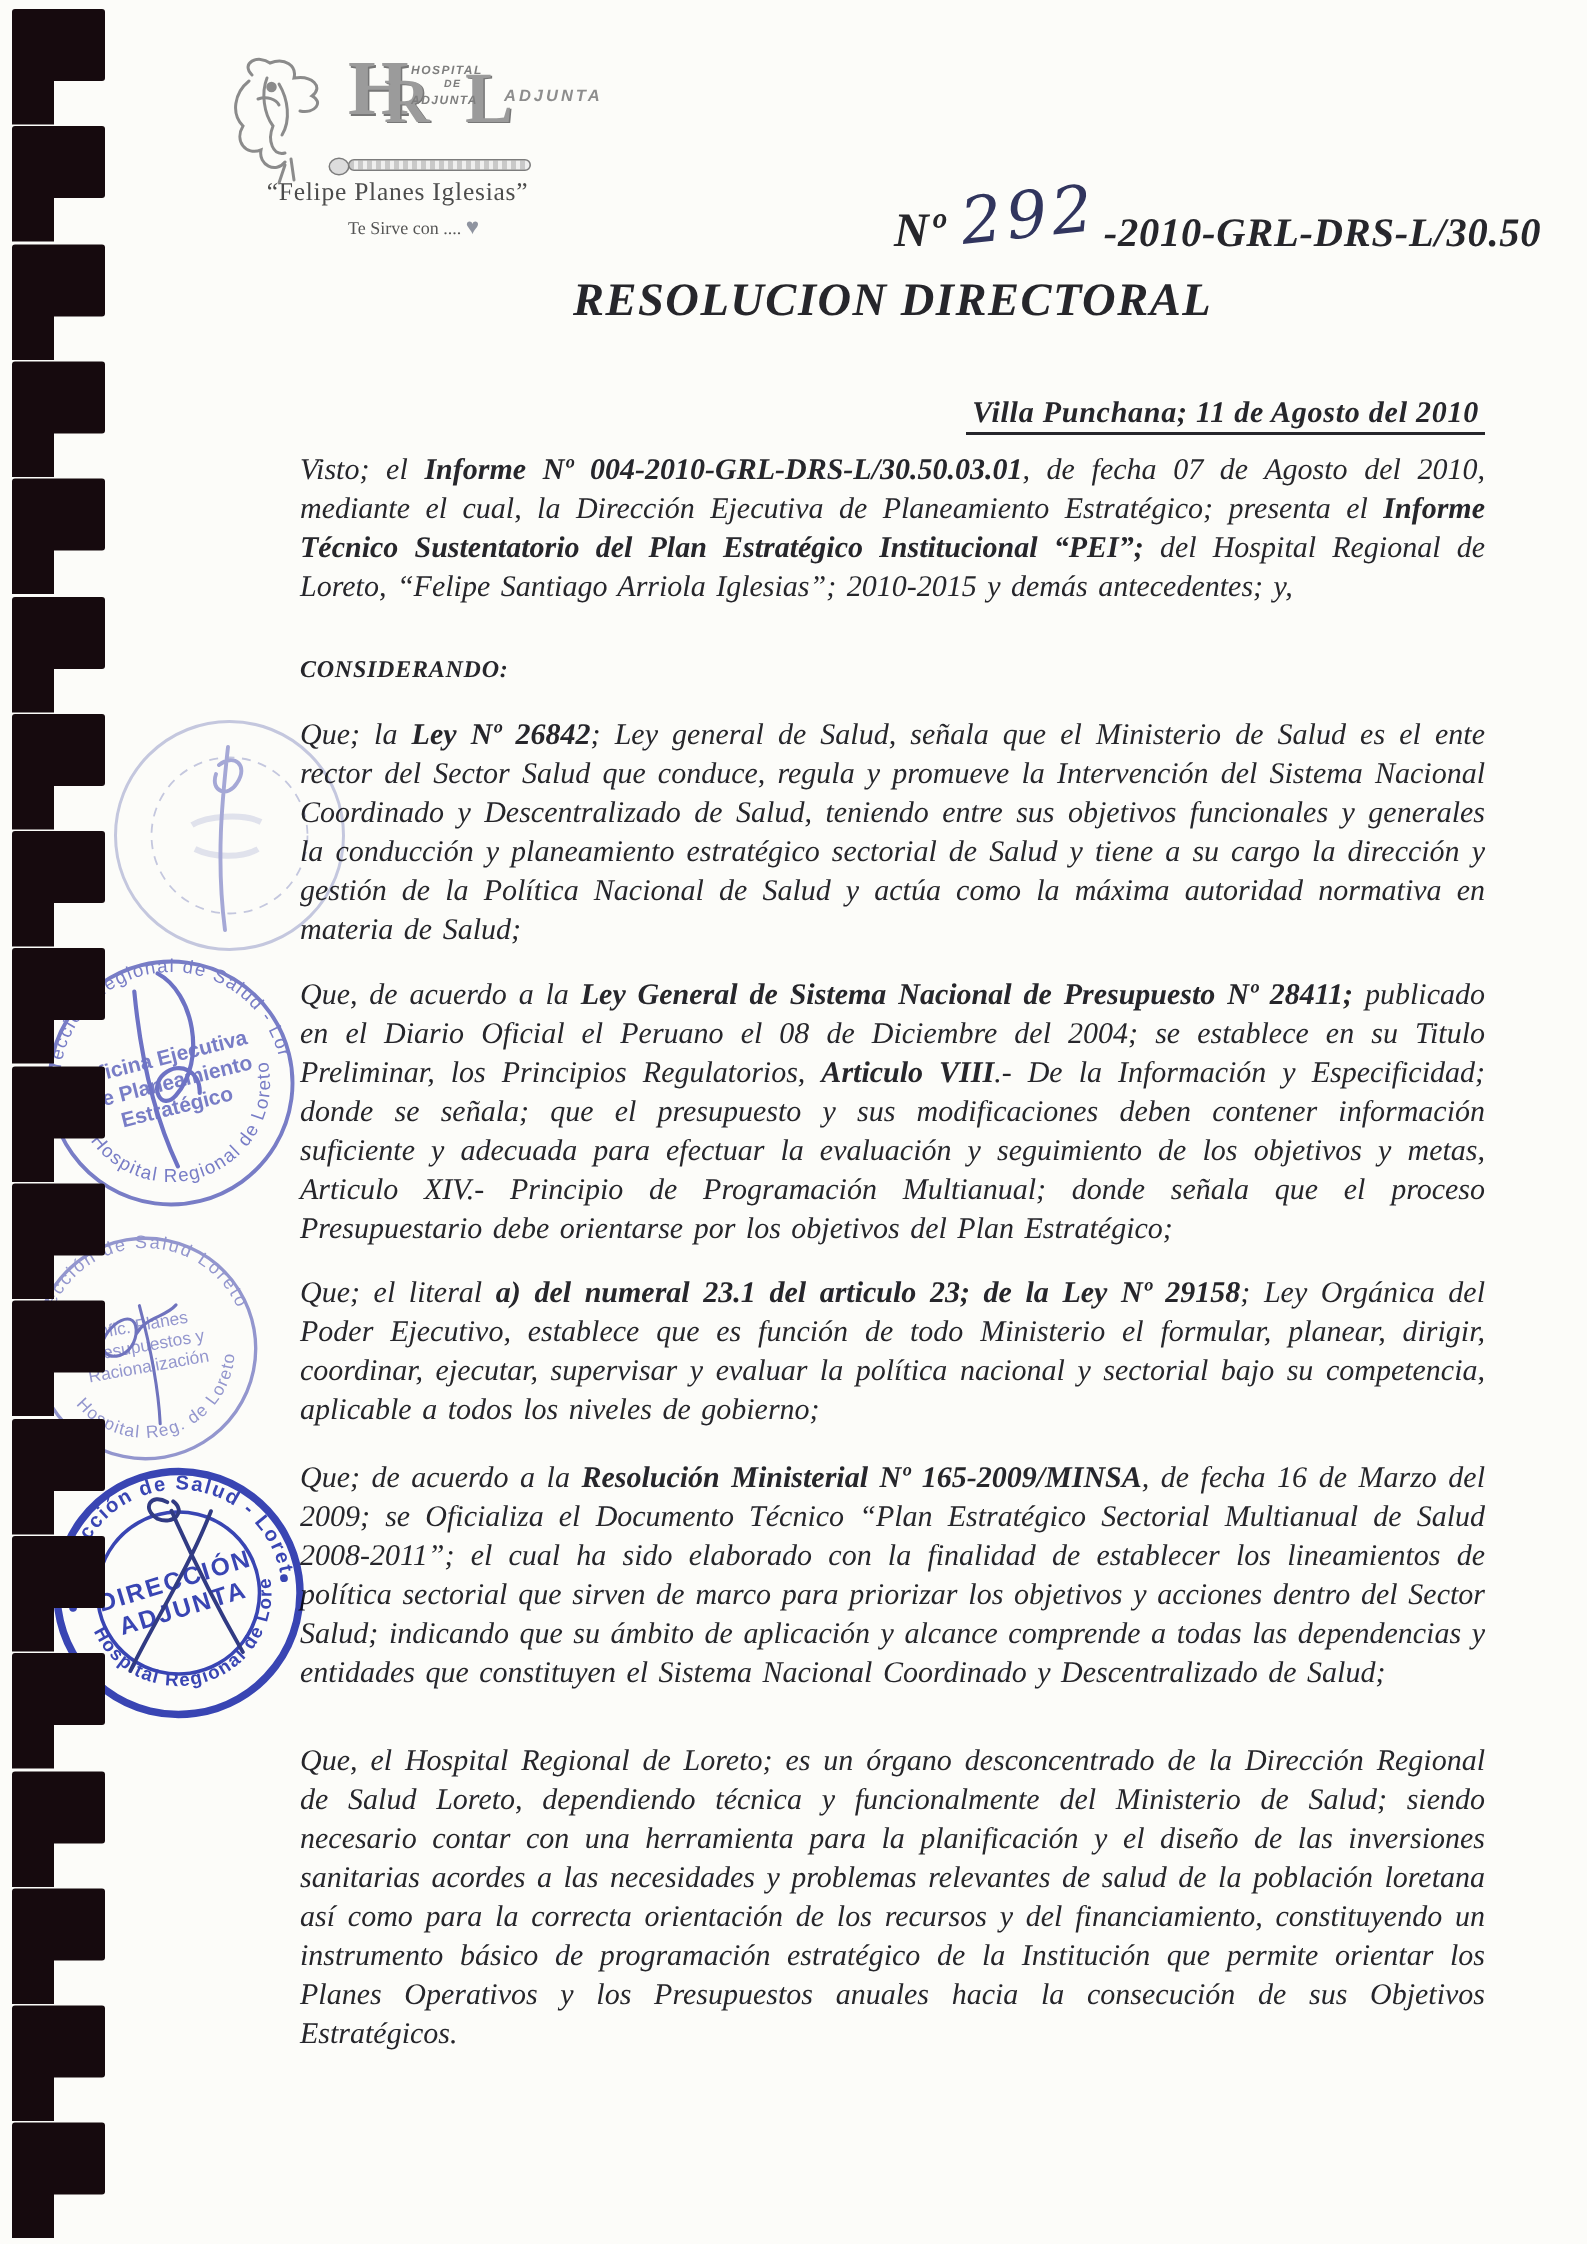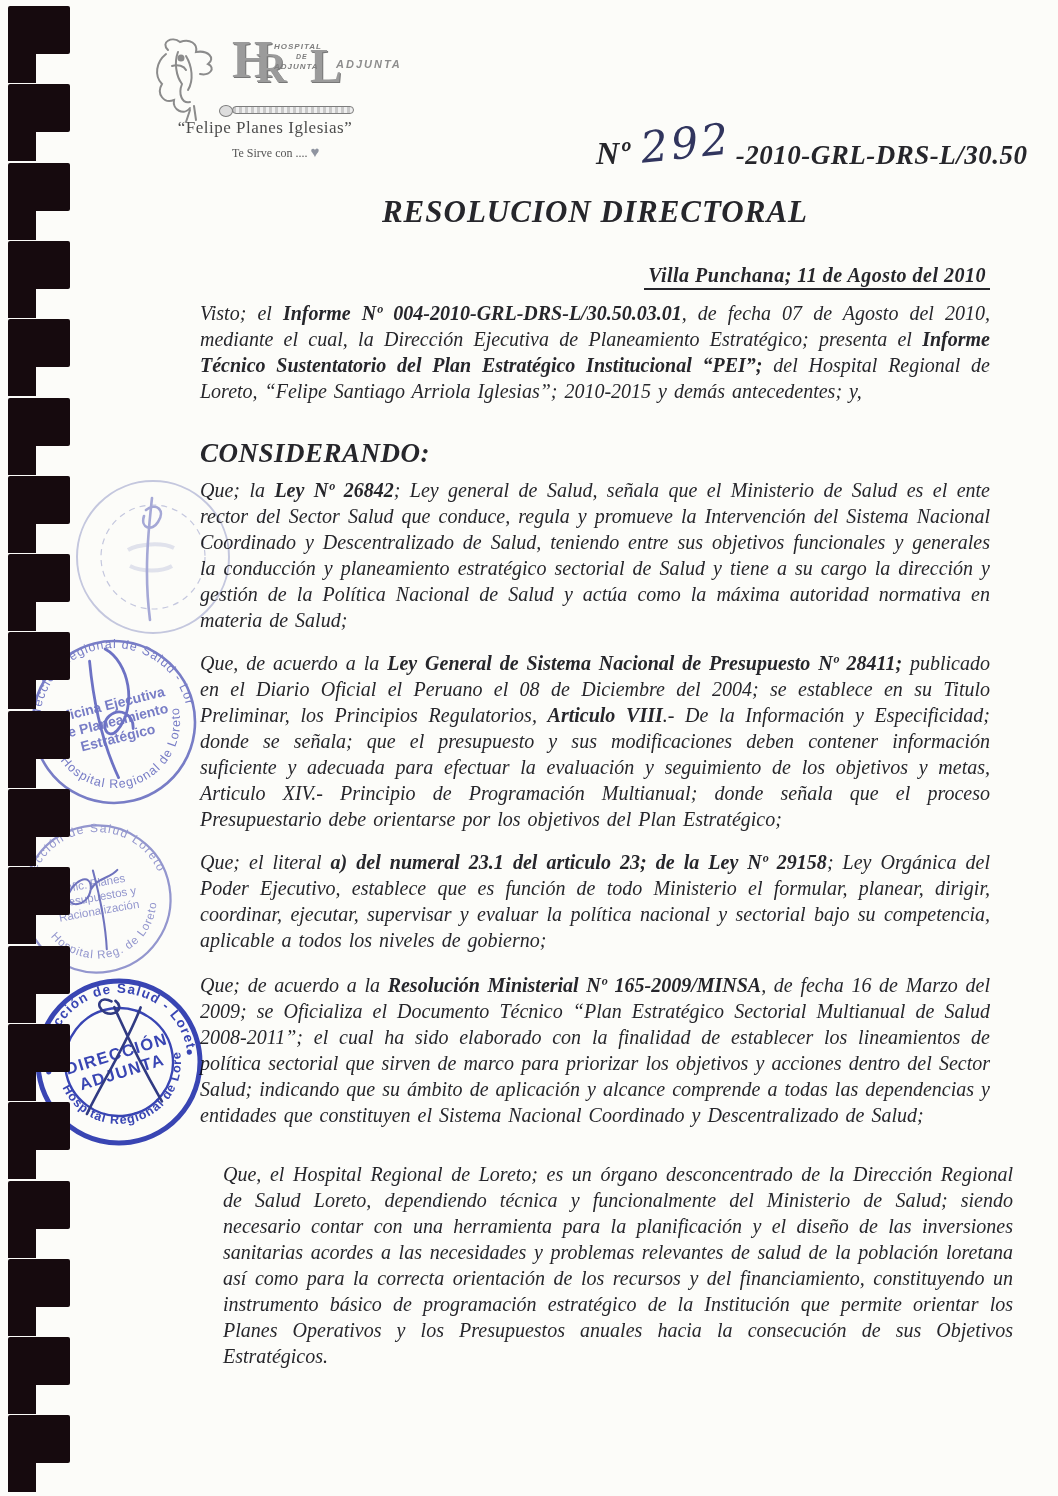--- a/index.html
+++ b/index.html
@@ -37,29 +37,29 @@
 
   
   .docnum { position:absolute; left:596px; top:100px; display:flex; align-items:baseline; z-index:2; }
   .docnum .prefix { font-size:32px; font-weight:bold; font-style:italic; letter-spacing:1px; }
   .docnum .hand { font-family:"DejaVu Serif", serif; font-style:italic; font-size:43px; color:#31355e;
     transform:rotate(-6deg) translateY(-6px); display:inline-block; margin:0 4px 0 10px; letter-spacing:3px; }
   .docnum .suffix { font-size:27px; font-weight:bold; font-style:italic; letter-spacing:.5px;margin-top:40px; }
 
   
   .block { position:absolute; left:200px; width:790px; }
-  .title { top:194px; text-align:center; font-size:31px; font-weight:bold; font-style:italic; letter-spacing:1px; }
+  .title { top:182px; text-align:center; font-size:31px; font-weight:bold; font-style:italic; letter-spacing:1px; }
   .dateline-wrap { top:240px; text-align:right;margin-top:24px; }
   .dateline { display:inline-block; font-size:20px; font-weight:bold; font-style:italic;
     border-bottom:2px solid #26262b; padding:0 4px 1px 4px; letter-spacing:.5px; }
   .par { font-size:20px; line-height:26px; font-style:italic; text-align:justify; word-spacing:2px; }
   .par .b { font-weight:bold; }
-  .heading { font-size:27px; font-weight:bold; font-style:italic; letter-spacing:.5px; }
+  .heading { font-size:16px; font-weight:bold; font-style:italic; letter-spacing:.5px; }
   .p1 { top:300px; } .hC { top:438px; } .p2 { top:477px; } .p3 { top:650px; }
-  .p4 { top:849px; } .p5 { top:972px; } .p6 { top:1161px;margin-left:23px; }
+  .p4 { top:849px; } .p5 { top:972px; } .p6 { top:1161px; }
 
   
   .stamp { position:absolute; z-index:4; mix-blend-mode:multiply; }
   .stamp text { font-family:"Liberation Sans", sans-serif; }
   .st1 { left:58px; top:462px; opacity:.5; }
   .st2 { left:19px; top:627px; transform:rotate(-14deg); opacity:.88; }
   .st3 { left:2px;  top:804px; transform:rotate(-10deg) scale(.93); opacity:.82; }
   .st4 { left:24px; top:967px; transform:rotate(-8deg); opacity:.94; }
   .st2 .arc, .st2 .ctr { fill:#666cc4; }
   .st3 .arc, .st3 .ctr { fill:#7d81c9; }

